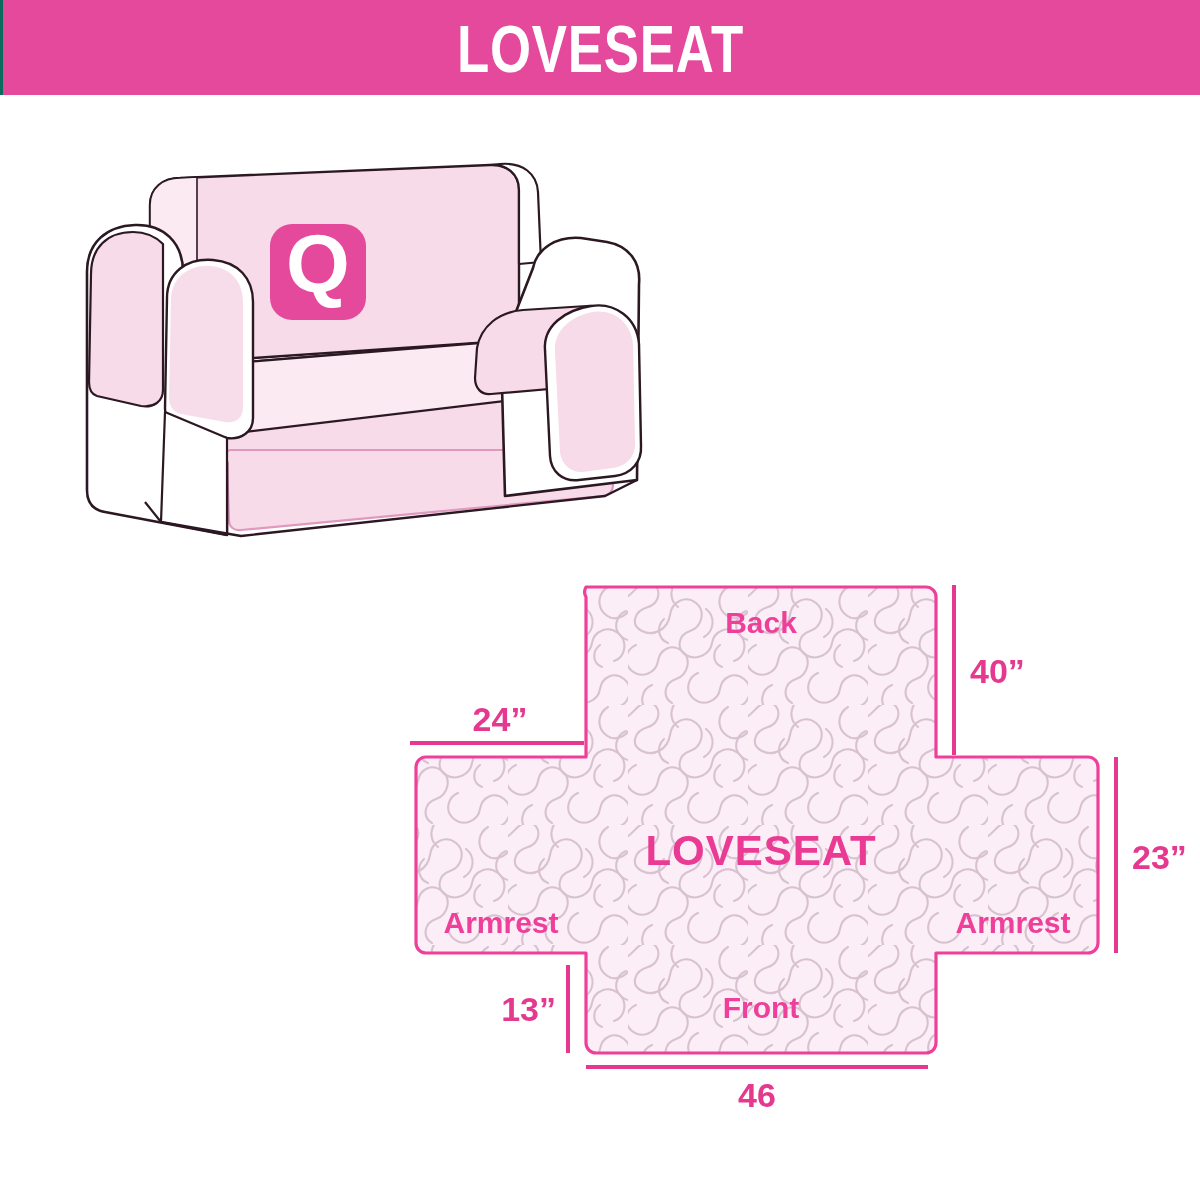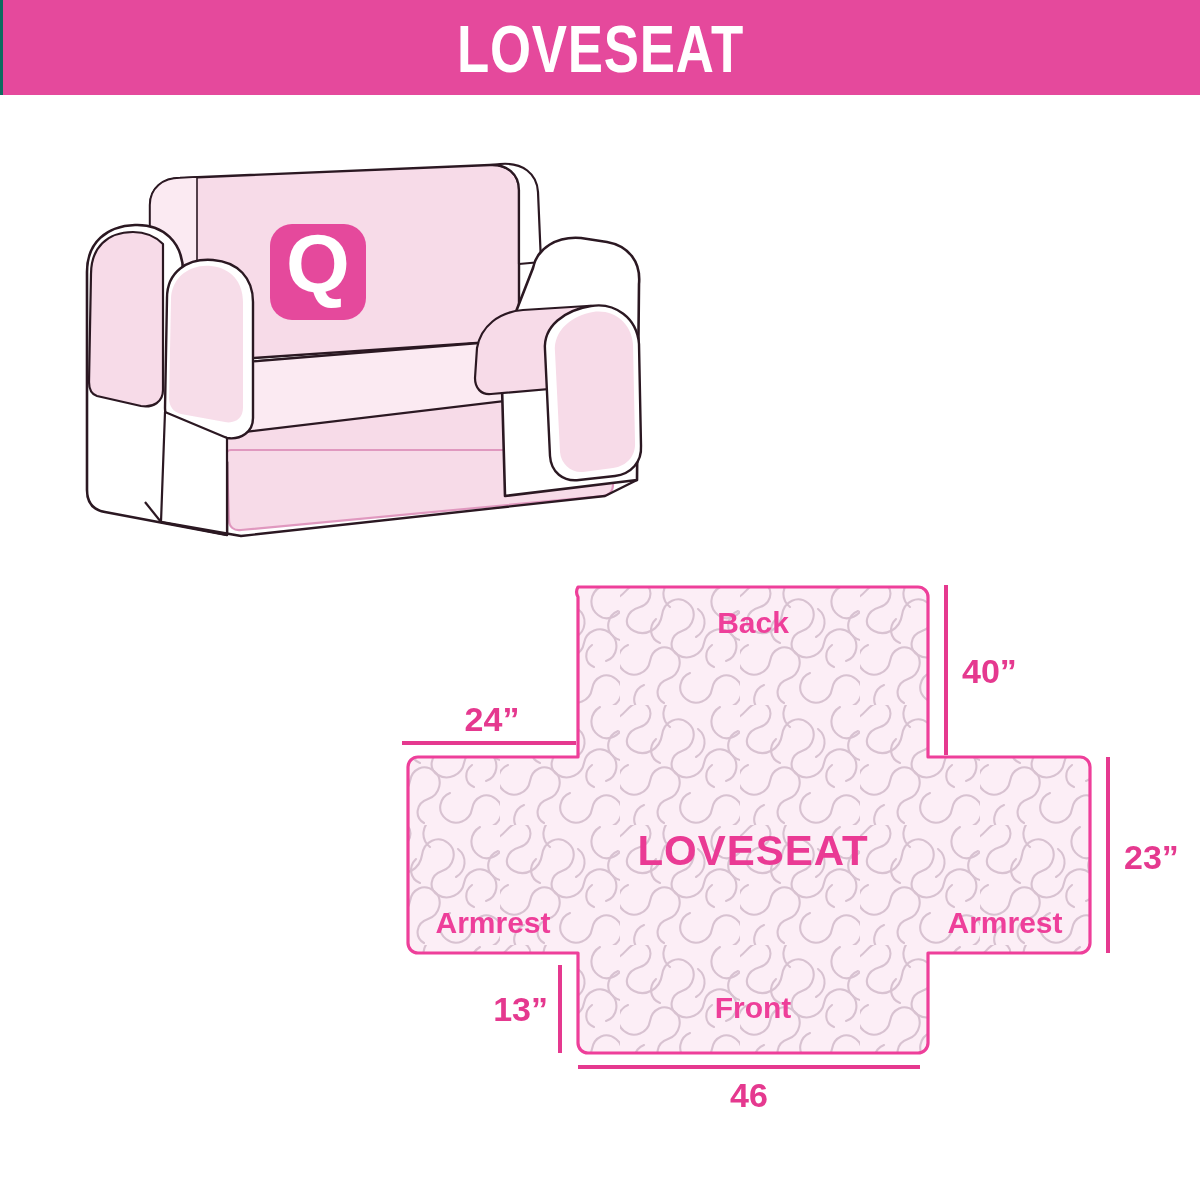--- a/index.html
+++ b/index.html
@@ -64,21 +64,21 @@
     left: 45px;
     top: 55px;
     width: 630px;
     height: 390px;
   }
   #sofa-illustration svg { display: block; width: 100%; height: 100%; }
 
   
   #flat-pattern-diagram {
     position: absolute;
-    left: 380px;
+    left: 388px;
     top: 370px;
     width: 800px;
     height: 700px;
   }
   #flat-pattern-diagram svg { display: block; width: 100%; height: 100%; }
 
   .dim-text {
     fill: #e5398f;
     font-family: "Liberation Sans", sans-serif;
     font-weight: bold;

